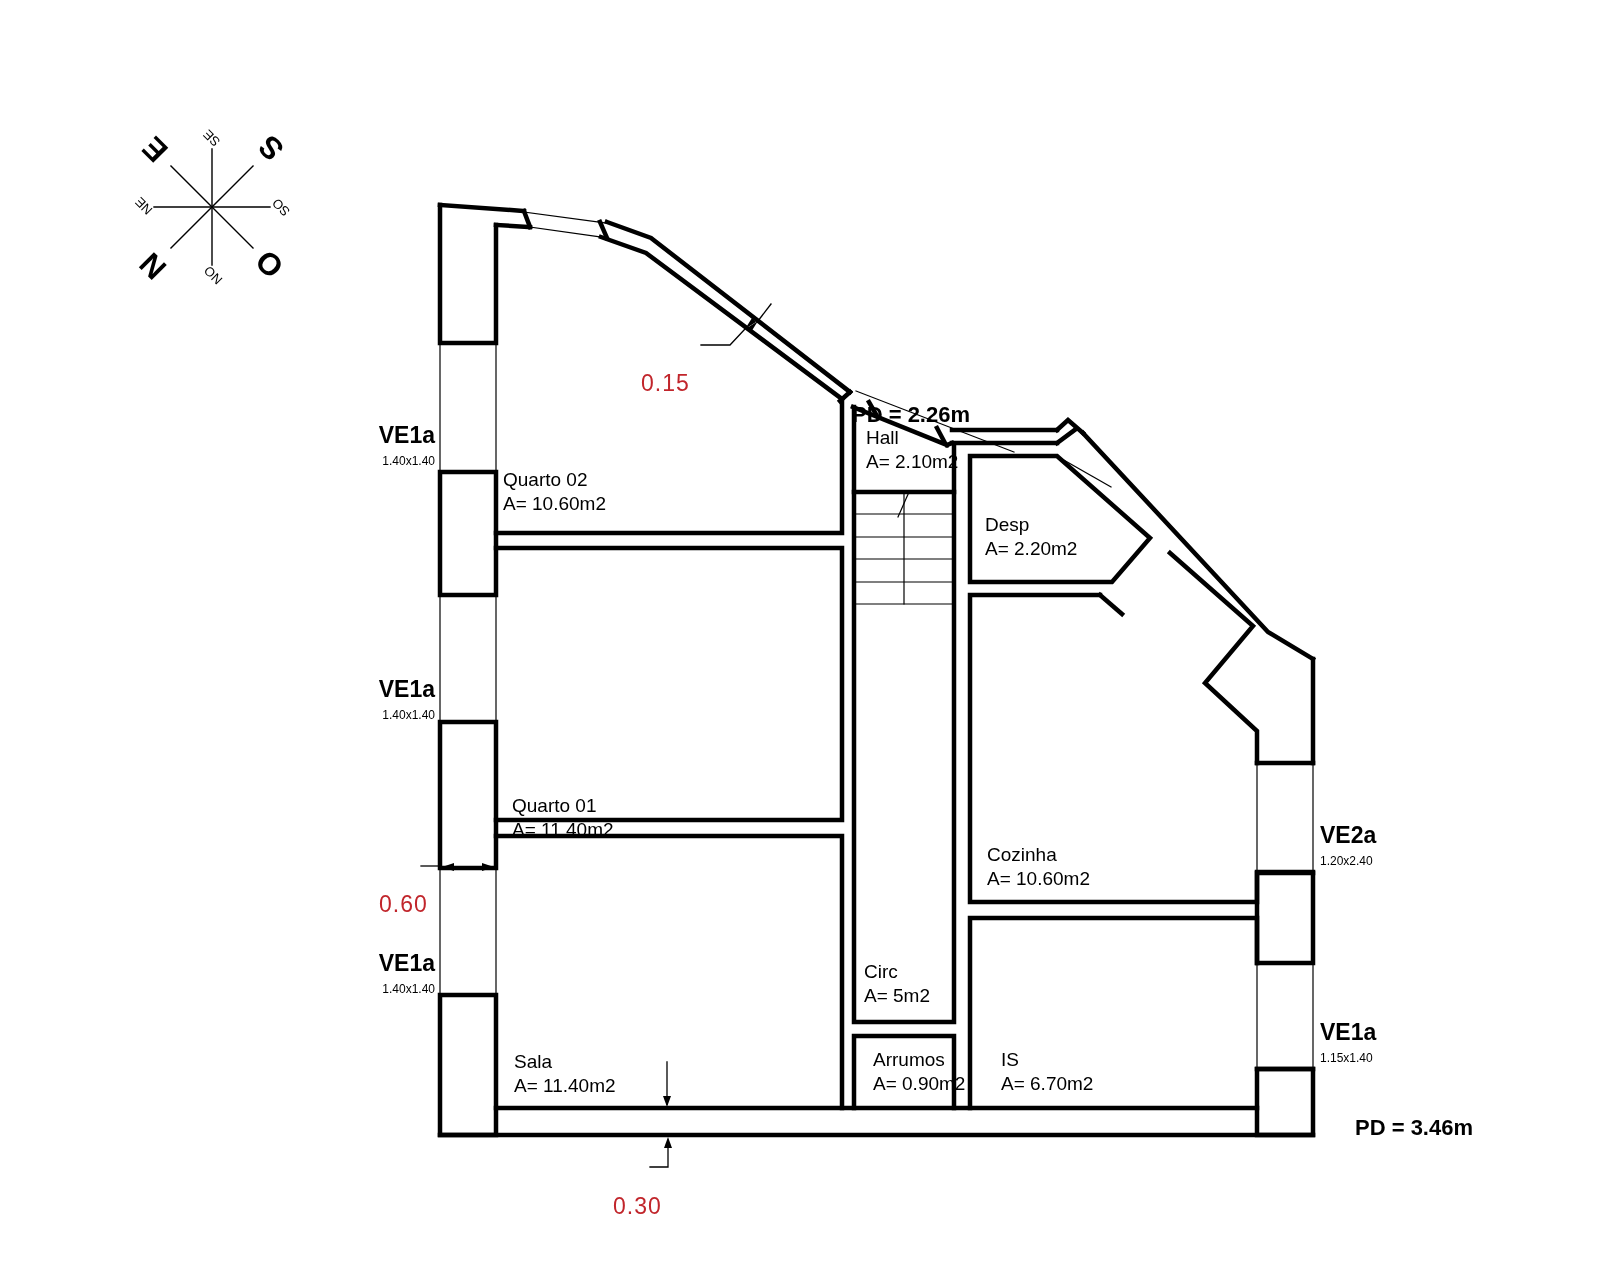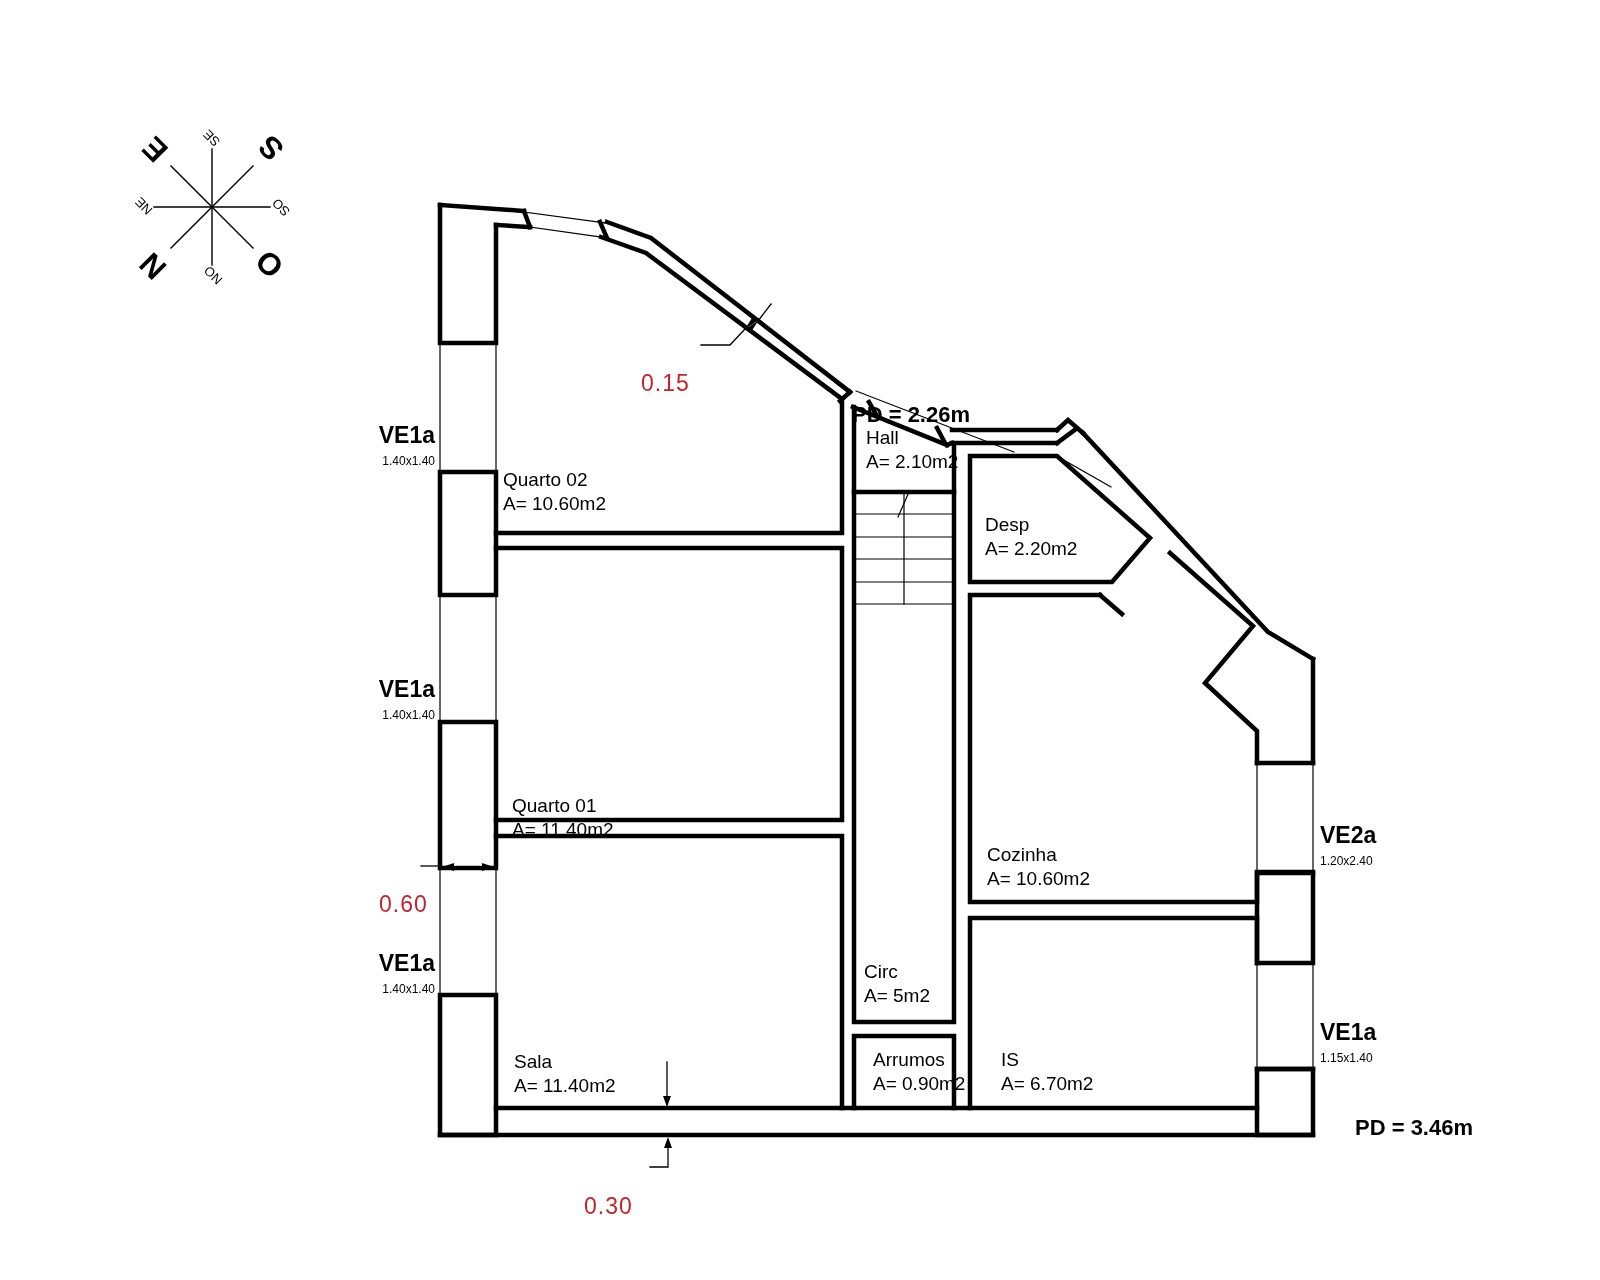--- a/index.html
+++ b/index.html
@@ -204,15 +204,15 @@
   <div class="ve" style="left:1320px;top:1019px;">
     <div class="code">VE1a</div>
     <div class="size">1.15x1.40</div>
   </div>
 
   <div class="pd" style="left:852px;top:402px;">PD = 2.26m</div>
   <div class="pd" style="left:1355px;top:1115px;text-align:right;">PD = 3.46m</div>
 
   <div class="red-dim" style="left:641px;top:329px;">0.15</div>
   <div class="red-dim" style="left:379px;top:850px;">0.60</div>
-  <div class="red-dim" style="left:584px;top:1152px;">0.30</div>
+  <div class="red-dim" style="left:613px;top:1152px;">0.30</div>
 
 </div>
 
 </body></html>

